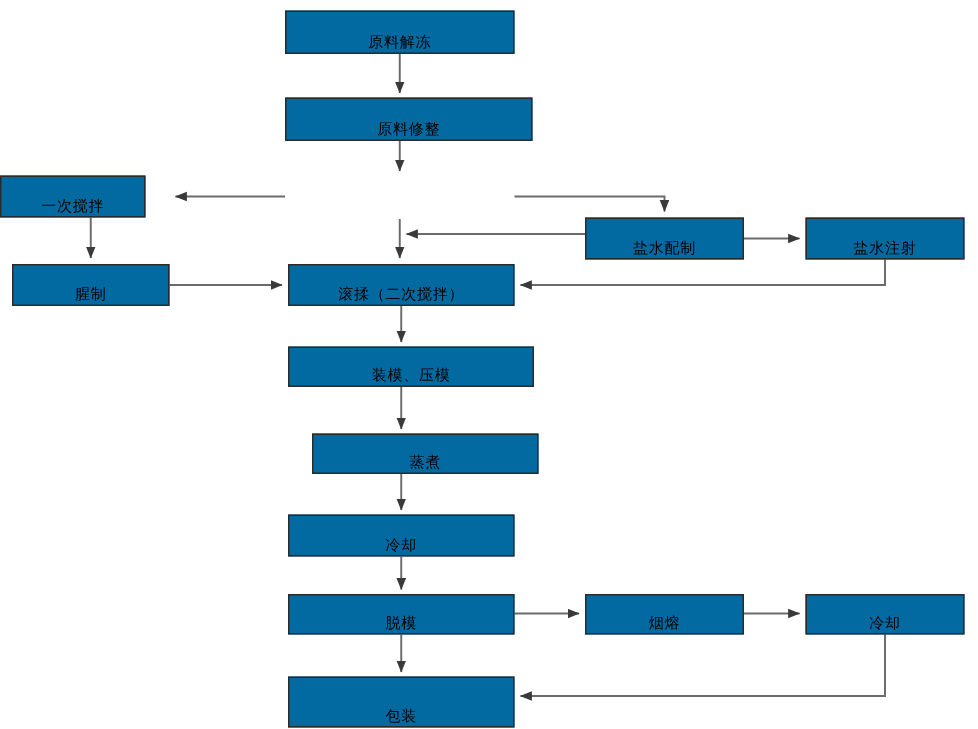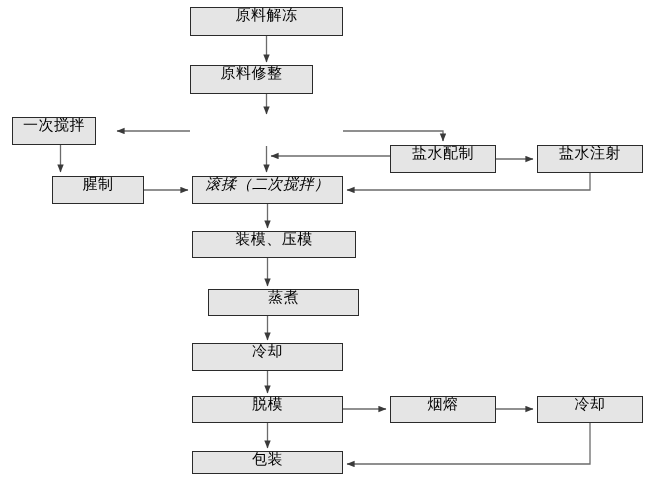--- a/index.html
+++ b/index.html
@@ -20,27 +20,27 @@
   #wires {
     position: absolute;
     left: 0;
     top: 0;
     width: 652px;
     height: 486px;
   }
   .node {
     position: absolute;
     box-sizing: border-box;
-    background: #e5e5e5;
+    background: #0369a1;
     border: 1px solid #2b2b2b;
     display: flex;
-    align-items: flex-start;
+    align-items: flex-end;
     justify-content: center;
     color: #000000;
-    font-size: 15px;
+    font-size: 10px;
     line-height: 1;
     letter-spacing: 0.5px;
     white-space: nowrap;
     z-index: 3;
   }
   .node .label {
     display: block;
     transform: translateY(-0.5px);
   }
   .watermark {
@@ -86,42 +86,42 @@
       <path d="M496,409 L533,409"></path>
       <path d="M267.5,423 L267.5,448"></path>
       <path d="M590,423 L590,464 L347,464"></path>
     </g>
   </svg>
 
   <div class="node" style="left:190px; top:7px; width:153px; height:29px;">
     <span class="label">原料解冻</span>
   </div>
 
-  <div class="node" style="left:190px; top:65px; width:123px; height:29px;">
+  <div class="node" style="left:190px; top:65px; width:165px; height:29px;">
     <span class="label">原料修整</span>
   </div>
 
 
-  <div class="node" style="left:12px; top:117px; width:84px; height:28px;">
+  <div class="node" style="left:0; top:117px; width:97px; height:28px;">
     <span class="label">一次搅拌</span>
   </div>
 
-  <div class="node" style="left:8px; top:176px; width:92px; height:28px;margin-left:44px;">
+  <div class="node" style="left:8px; top:176px; width:105px; height:28px;">
     <span class="label">腥制</span>
   </div>
 
   <div class="node" style="left:537px; top:145px; width:106px; height:28px;">
     <span class="label">盐水注射</span>
   </div>
 
   <div class="node" style="left:390px; top:145px; width:106px; height:28px;">
     <span class="label">盐水配制</span>
   </div>
 
-  <div class="node" style="left:192px; top:176px; width:151px; height:28px;font-style:italic;">
+  <div class="node" style="left:192px; top:176px; width:151px; height:28px;">
     <span class="label">滚揉（二次搅拌）</span>
   </div>
 
   <div class="node" style="left:192px; top:231px; width:164px; height:27px;">
     <span class="label">装模、压模</span>
   </div>
 
   <div class="node" style="left:192px; top:289px; width:151px; height:27px;margin-left:16px;">
     <span class="label">蒸煮</span>
   </div>
@@ -135,19 +135,19 @@
   </div>
 
   <div class="node" style="left:390px; top:396px; width:106px; height:27px;">
     <span class="label">烟熔</span>
   </div>
 
   <div class="node" style="left:537px; top:396px; width:106px; height:27px;">
     <span class="label">冷却</span>
   </div>
 
-  <div class="node" style="left:192px; top:451px; width:151px; height:23px;">
+  <div class="node" style="left:192px; top:451px; width:151px; height:34px;">
     <span class="label">包装</span>
   </div>
 
   <div class="watermark"></div>
 
 </div>
 
 </body></html>

